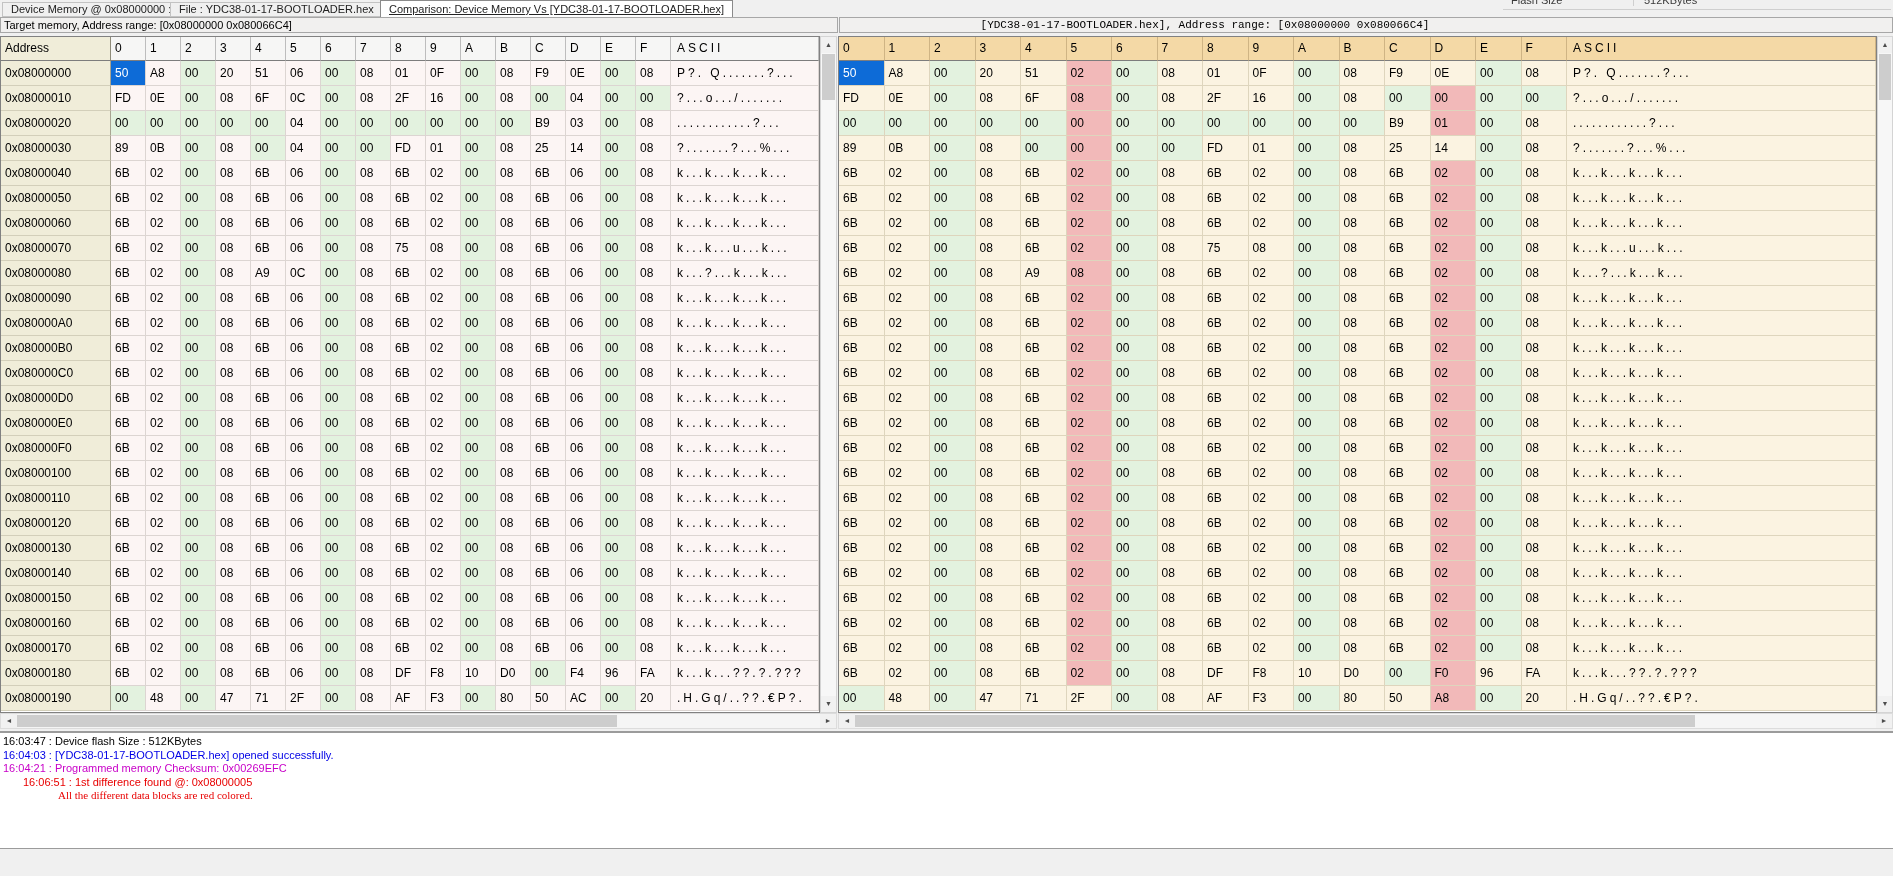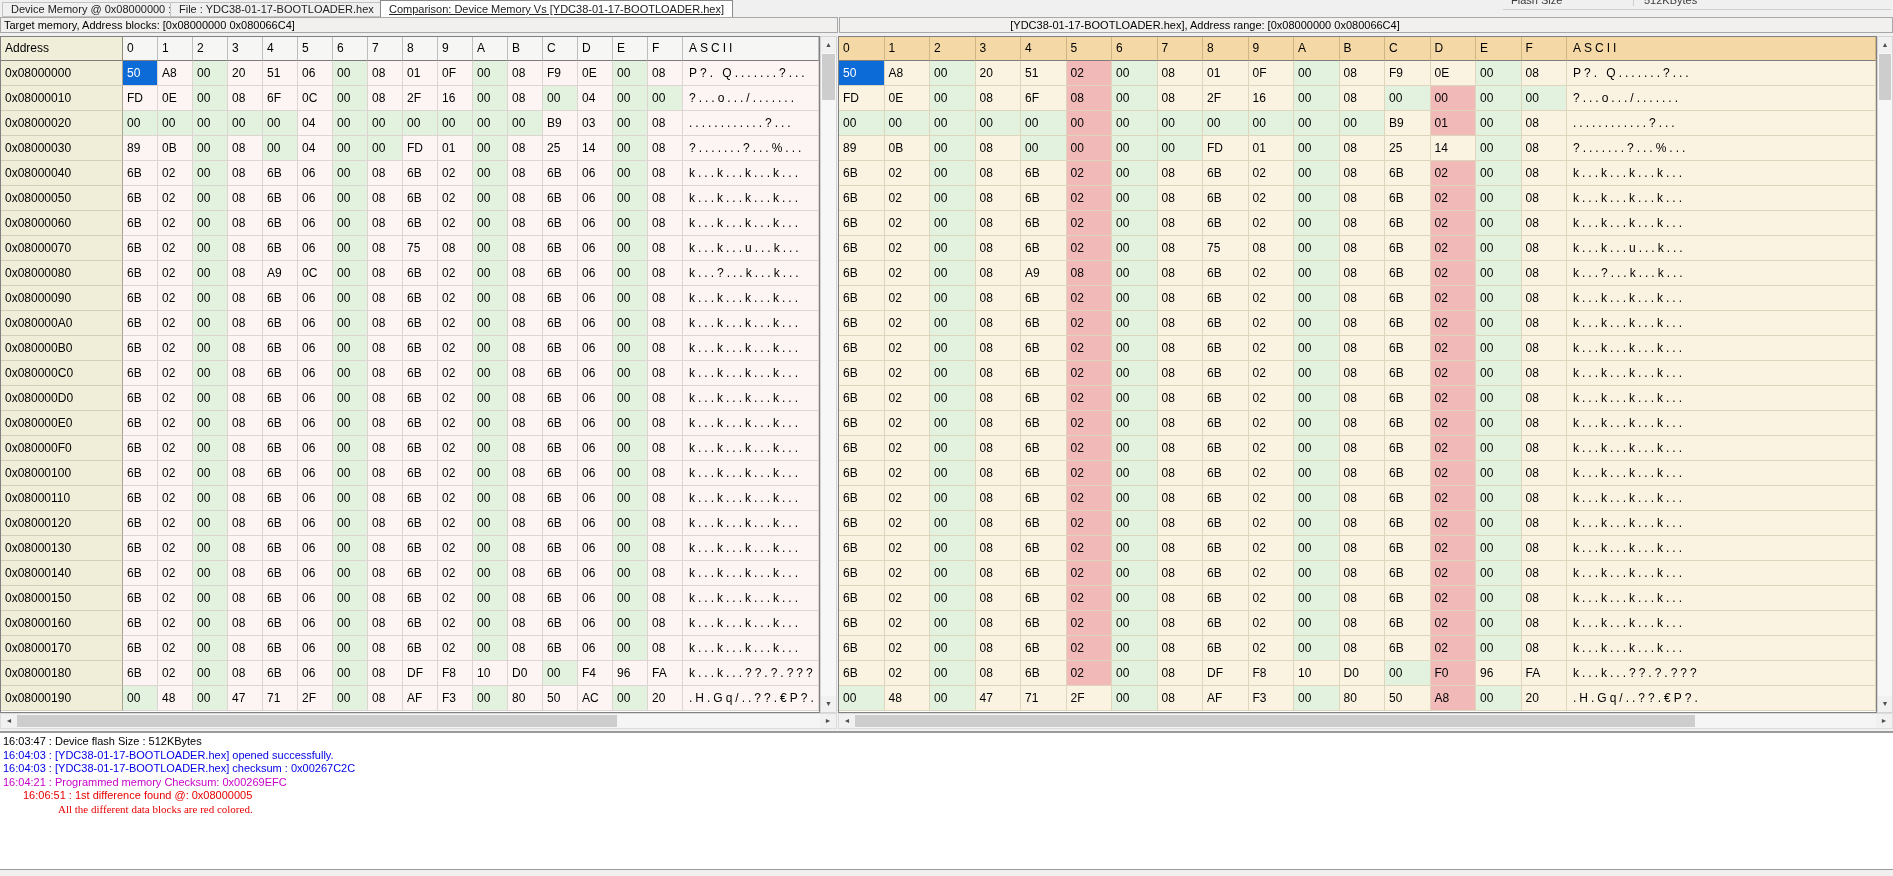--- a/index.html
+++ b/index.html
@@ -17,34 +17,34 @@
   .cliptop{position:absolute;top:-7px;left:1503px;width:388px;height:16px;font-size:11px;
        color:#3a3a3a;border-bottom:1px solid #cfcfcf;}
   .cliptop .lbl{position:absolute;left:8px;top:1px;}
   .cliptop .val{position:absolute;left:130px;top:1px;border-left:1px solid #cfcfcf;padding-left:10px;}
 
   
   .strip{position:absolute;top:17px;height:16px;box-sizing:border-box;background:#f1f0ef;
        border:1px solid #a7a7a7;font-size:11px;line-height:14px;white-space:nowrap;overflow:hidden;}
   .strip.l{left:0;width:838px;padding-left:3px;}
   .strip.r{left:839px;width:1054px;}
-  .strip.r .ctr{width:730px;text-align:center;}
+  .strip.r .ctr{width:730px;text-align:center;font-family:Liberation Mono, monospace;}
 
   
   .htable{position:absolute;top:36px;box-sizing:border-box;border:1px solid #818181;background:#fff;}
   #ltable{left:0;width:820px;height:677px;}
   #rtable{left:838px;width:1039px;height:677px;}
   .row{display:flex;height:25px;}
   .row.hrow{height:24px;}
   .cell{box-sizing:border-box;flex:0 0 auto;font-size:12px;line-height:24px;padding-left:4px;
         overflow:hidden;white-space:pre;}
   .hrow .cell{line-height:23px;}
   
   #ltable .cell{width:35px;background:#fcf5f4;border-right:1px solid #dcd5d2;border-bottom:1px solid #dcd5d2;}
-  #ltable .cell.addr{width:122px;background:#f0edd9;border-right:1px solid #a8a492;border-bottom:1px solid #d3cfba;}
+  #ltable .cell.addr{width:110px;background:#f0edd9;border-right:1px solid #a8a492;border-bottom:1px solid #d3cfba;}
   #ltable .cell.ascii{width:147px;flex:1 1 auto;letter-spacing:3px;padding-left:6px;}
   #ltable .hrow .cell{background:#f6f6f5;border-right:1px solid #bdbdbd;border-bottom:1px solid #7d7d7d;}
   #ltable .hrow .cell.addr{background:#f0edd9;border-right:1px solid #8f8c7a;}
   
   #rtable .cell{width:45.5px;background:#fbf3e1;border-right:1px solid #ded5bd;border-bottom:1px solid #ded5bd;}
   #rtable .cell.ascii{width:308px;flex:1 1 auto;letter-spacing:3px;padding-left:6px;}
   #rtable .hrow .cell{background:#f4d9a6;border-right:1px solid #cfb484;border-bottom:1px solid #7d7d7d;}
   
   .cell.zero{background:#e3f2df !important;}
   .cell.diff{background:#f2b9b9 !important;}
@@ -65,21 +65,21 @@
   #rhscroll{left:838px;width:1055px;}
   .hscroll .btn{position:absolute;top:0;width:16px;height:100%;background:#f1f1f1;text-align:center;
        font-size:7px;line-height:14px;color:#4d4d4d;}
   .hscroll .btn.lf{left:0;}
   .hscroll .btn.rt{right:0;}
   .hscroll .thumb{position:absolute;top:1px;bottom:1px;background:#cdcdcd;}
   #lhscroll .thumb{left:16px;width:600px;}
   #rhscroll .thumb{left:16px;width:840px;}
 
   
-  .log{position:absolute;top:731px;left:0;width:1893px;height:139px;box-sizing:border-box;
+  .log{position:absolute;top:731px;left:0;width:1893px;height:118px;box-sizing:border-box;
        background:#ffffff;border-top:2px solid #9b9b9b;border-bottom:1px solid #9b9b9b;
        padding:2px 12px 0 3px;overflow:hidden;}
   .logline{font-size:11px;line-height:13.5px;white-space:pre;}
   .logline.ind{padding-left:55px;}
 </style>
 </head>
 <body>
 
 <div class="screen">
 
@@ -87,21 +87,21 @@
     <div class="tab" style="left:2px;">Device Memory @ 0x08000000 : </div>
     <div class="tab" style="left:170px;">File : YDC38-01-17-BOOTLOADER.hex</div>
     <div class="tab active" style="left:380px;text-decoration:underline;">Comparison: Device Memory Vs [YDC38-01-17-BOOTLOADER.hex]</div>
   </div>
 
   <div class="cliptop">
     <span class="lbl">Flash Size</span>
     <span class="val">512KBytes</span>
   </div>
 
-  <div class="strip l">Target memory, Address blocks: [0x08000000 0x080066C4]</div>
+  <div class="strip l">Target memory, Address range: [0x08000000 0x080066C4]</div>
   <div class="strip r">
     <div class="ctr">[YDC38-01-17-BOOTLOADER.hex], Address range: [0x08000000 0x080066C4]</div>
   </div>
 
   <div id="ltable" class="htable">
       <div class="row hrow">
         <div class="cell addr">Address</div>
         <div class="cell">0</div>
         <div class="cell">1</div>
         <div class="cell">2</div>
@@ -1175,19 +1175,18 @@
   </div>
   <div id="rhscroll" class="hscroll">
     <div class="btn lf">◄</div>
     <div class="thumb"></div>
     <div class="btn rt">►</div>
   </div>
 
   <div class="log" id="logpanel">
       <div class="logline" style="color: rgb(0, 0, 0);">16:03:47 : Device flash Size : 512KBytes</div>
       <div class="logline" style="color: rgb(0, 0, 230);">16:04:03 : [YDC38-01-17-BOOTLOADER.hex] opened successfully.</div>
-      <div class="logline" style="color: rgb(0, 0, 230);">16:04:03 : [YDC38-01-17-BOOTLOADER.hex] checksum : 0x00267C2C</div>
       <div class="logline" style="color: rgb(200, 0, 200);">16:04:21 : Programmed memory Checksum: 0x00269EFC</div>
       <div class="logline" style="color: rgb(232, 0, 0); margin-left: 20px;">16:06:51 : 1st difference found @: 0x08000005</div>
       <div class="logline ind" style="color: rgb(232, 0, 0); font-family: Liberation Serif, serif;">All the different data blocks are red colored.</div>
     </div>
 
 </div>
 
 </body></html>

